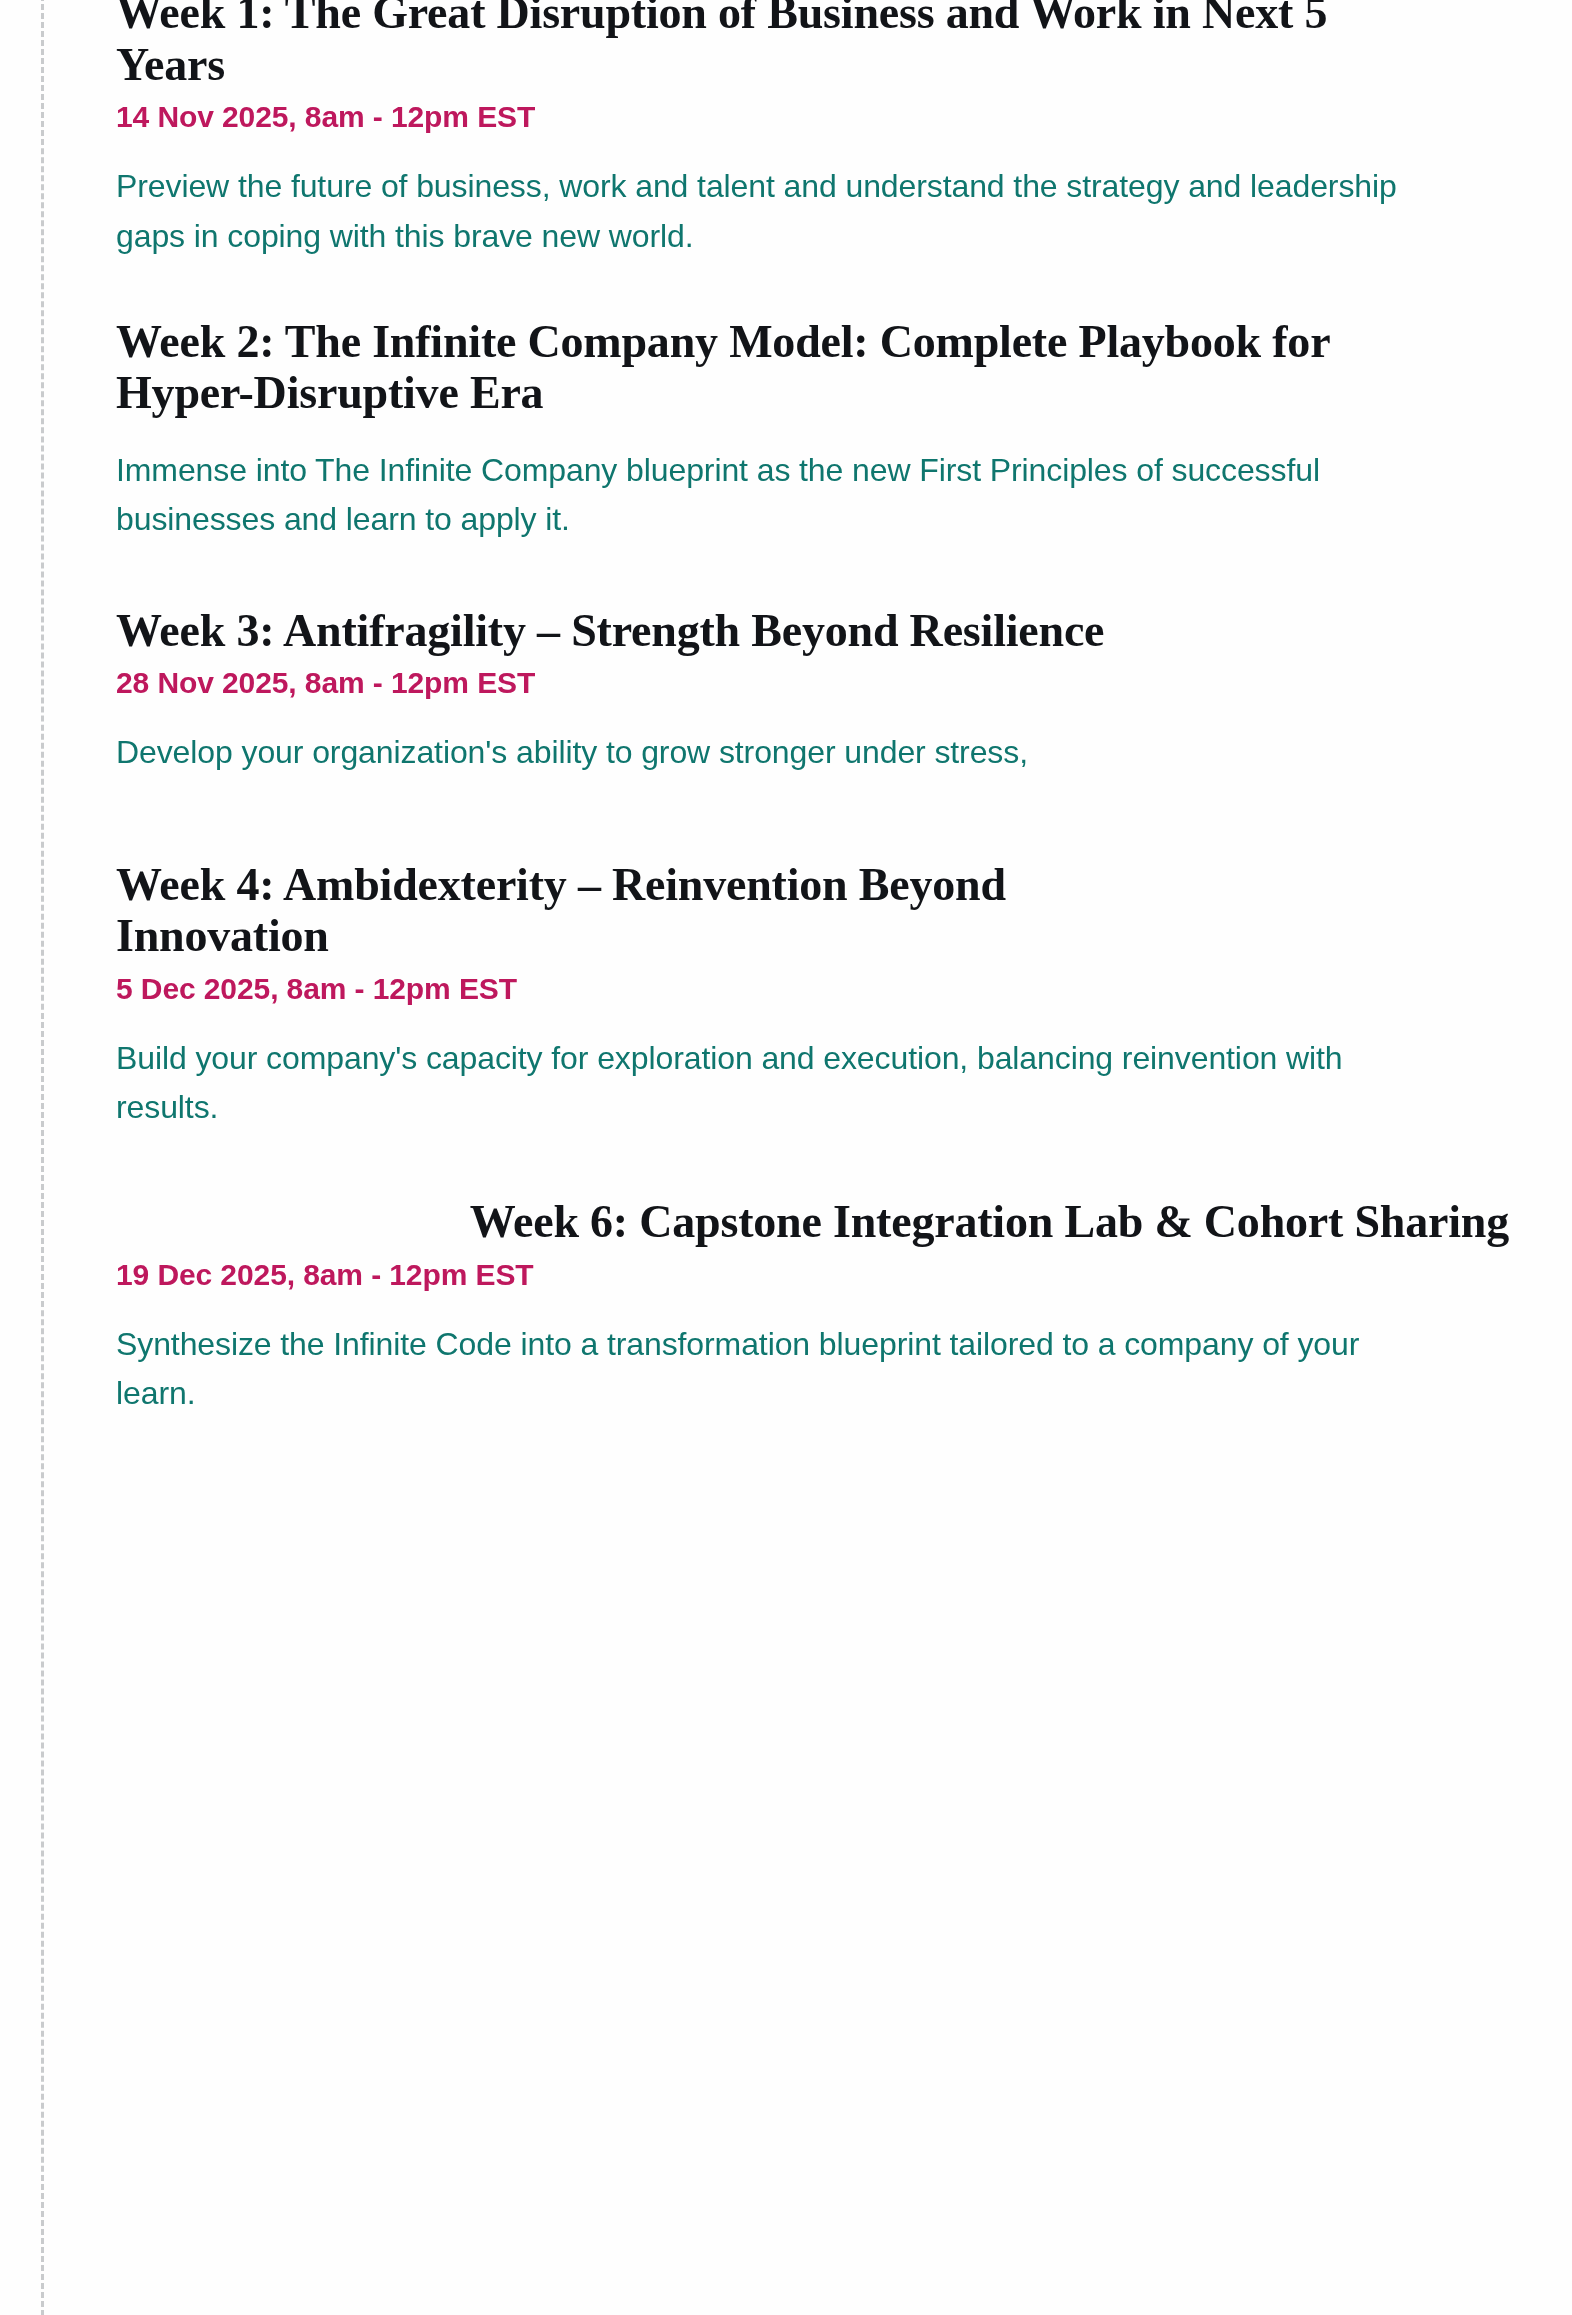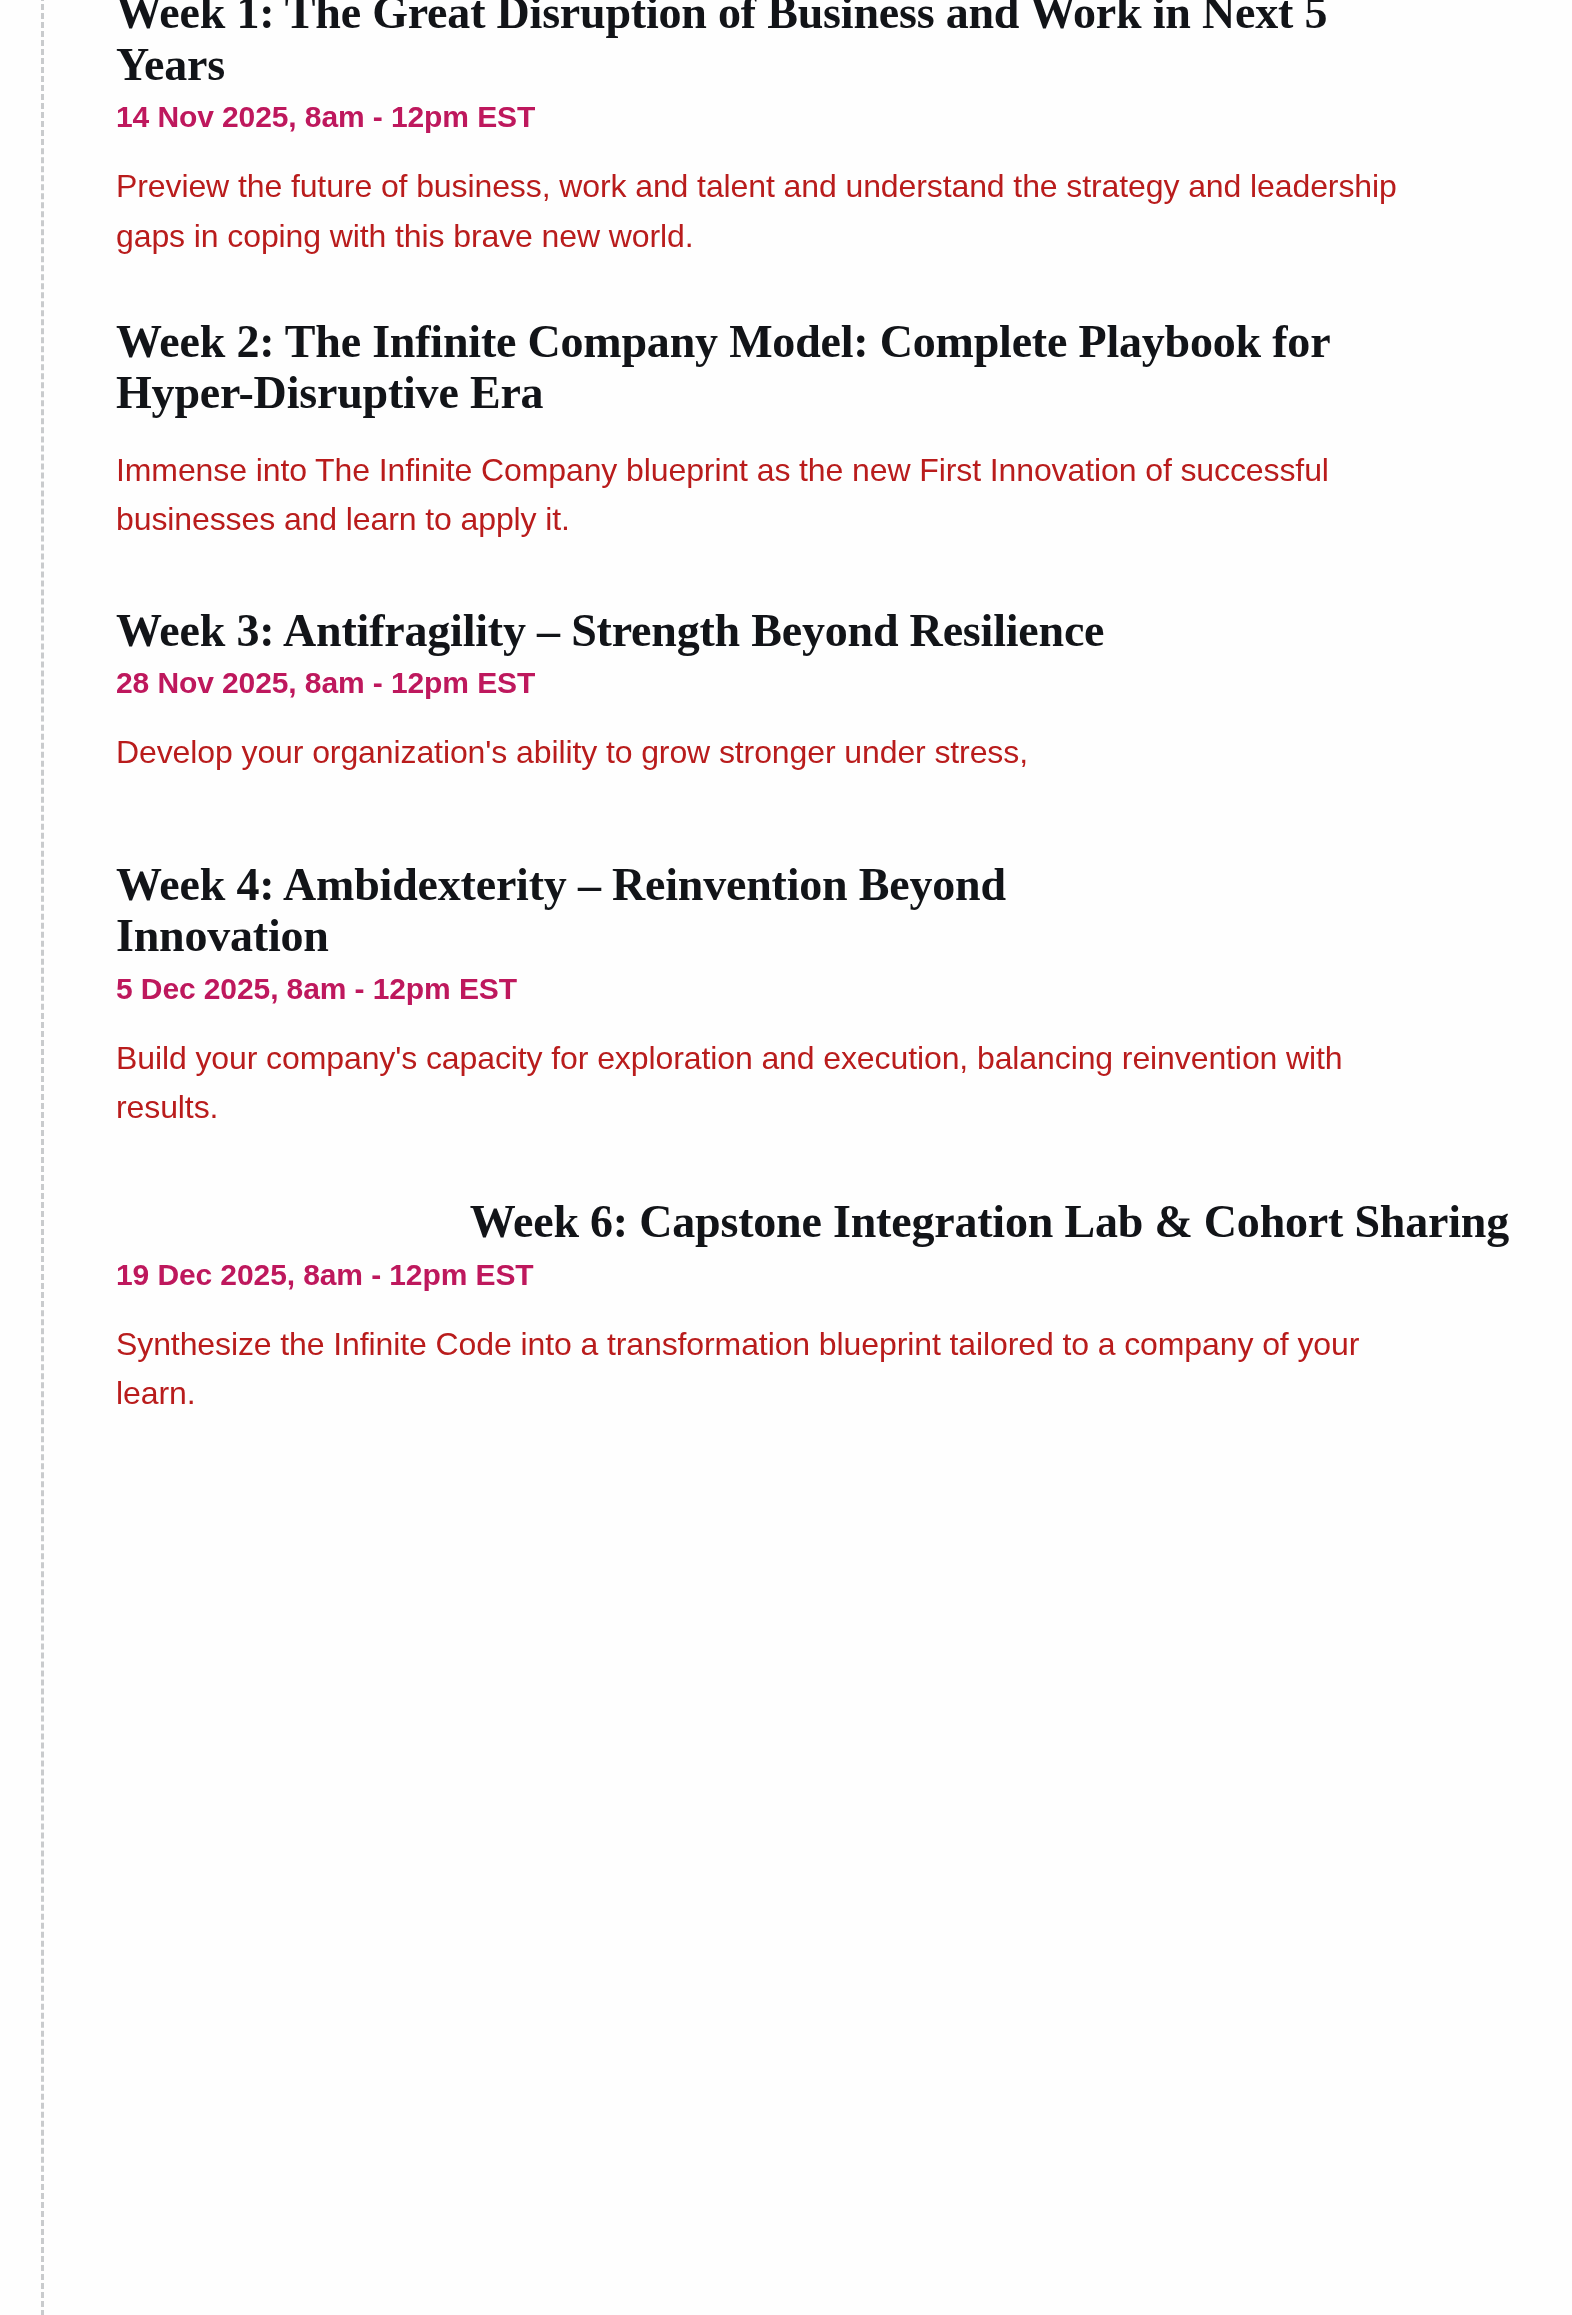--- a/index.html
+++ b/index.html
@@ -60,21 +60,21 @@
     color: #be185d;
     margin: 9px 0 0 0;
   }
 
   .week-desc {
     font-family: "Liberation Sans", "DejaVu Sans", sans-serif;
     font-weight: normal;
     font-size: 32px;
     line-height: 1.55;
     letter-spacing: -0.1px;
-    color: #b91c1c;
+    color: #0f766e;
     margin: 27px 0 0 0;
   }
 
   
   #week-1 { margin-top: 0; }
   #week-1 .week-title { width: 1266px; }
   #week-1 .week-desc  { width: 1285px; }
 
   #week-2 { margin-top: 54px; }
   #week-2 .week-title { width: 1285px; }
@@ -104,21 +104,21 @@
 <div id="curriculum-list">
 
   <section class="week-item" id="week-1">
     <h2 class="week-title">Week 1: The Great Disruption of Business and Work in Next 5 Years</h2>
     <p class="week-date">14 Nov 2025, 8am - 12pm EST</p>
     <p class="week-desc">Preview the future of business, work and talent and understand the strategy and leadership gaps in coping with this brave new world.</p>
   </section>
 
   <section class="week-item" id="week-2">
     <h2 class="week-title">Week 2: The Infinite Company Model: Complete Playbook for Hyper-Disruptive Era</h2>
-    <p class="week-desc">Immense into The Infinite Company blueprint as the new First Innovation of successful businesses and learn to apply it.</p>
+    <p class="week-desc">Immense into The Infinite Company blueprint as the new First Principles of successful businesses and learn to apply it.</p>
   </section>
 
   <section class="week-item" id="week-3">
     <h2 class="week-title">Week 3: Antifragility – Strength Beyond Resilience</h2>
     <p class="week-date">28 Nov 2025, 8am - 12pm EST</p>
     <p class="week-desc">Develop your organization's ability to grow stronger under stress,</p>
   </section>
 
   <section class="week-item" id="week-4">
     <h2 class="week-title">Week 4: Ambidexterity – Reinvention Beyond Innovation</h2>

